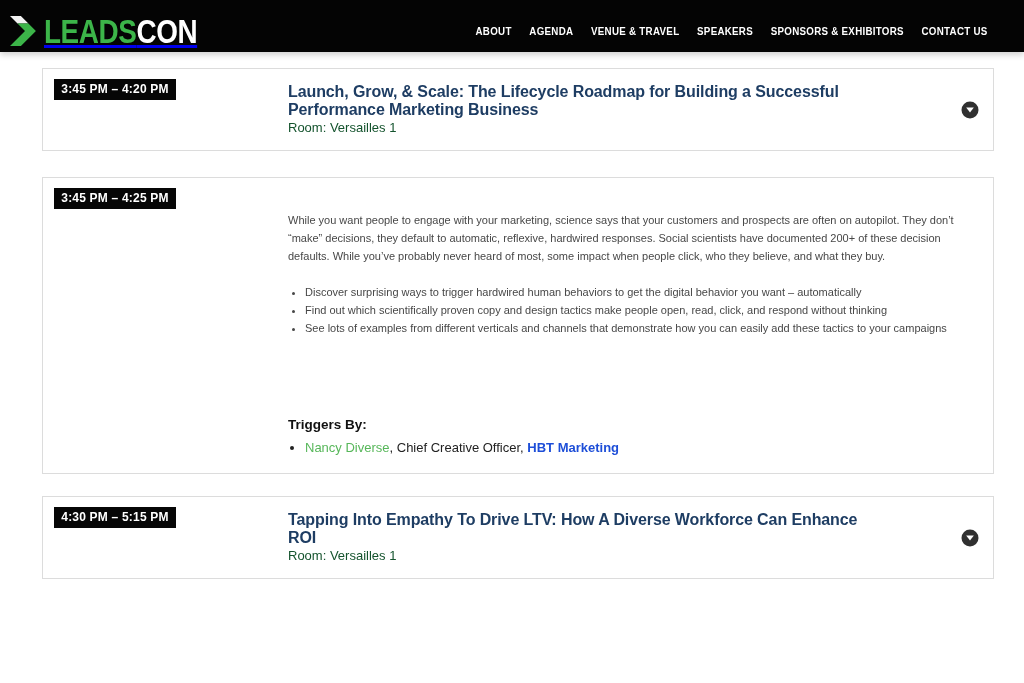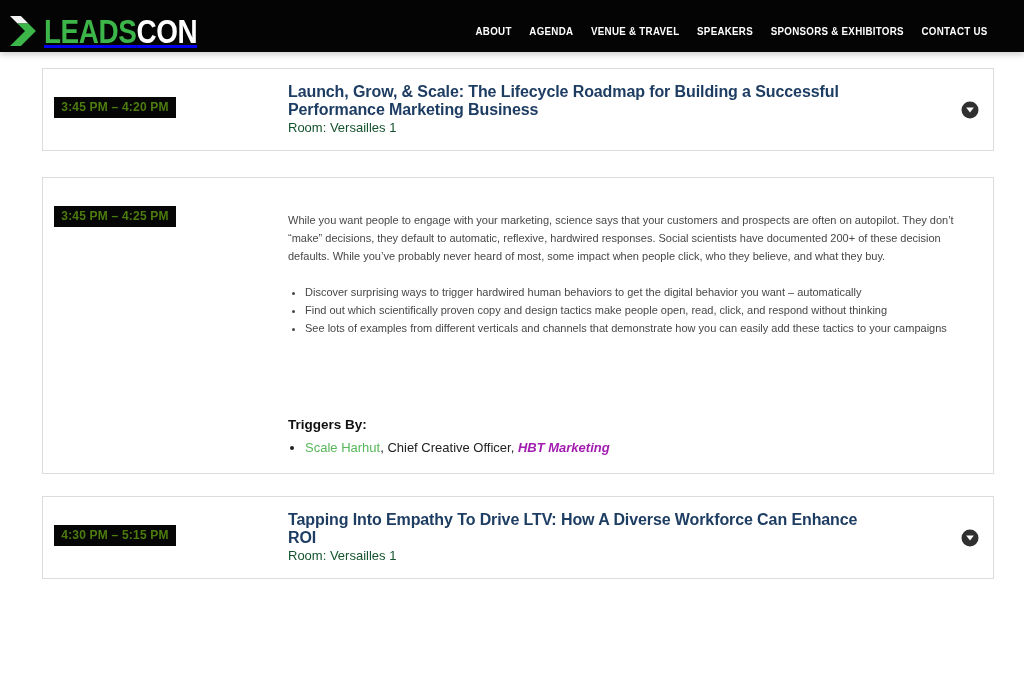--- a/index.html
+++ b/index.html
@@ -22,22 +22,22 @@
     letter-spacing: 0.3px; white-space: nowrap; }
 
   
   .agenda { padding: 16px 30px 0 42px; }
   .card {
     position: relative; background: #fff; border: 1px solid #dcdcdc;
     margin-bottom: 26px;
   }
   .card-2 { margin-bottom: 22px; }
   .time-badge {
-    position: absolute; left: 11px; top: 28px; width: 122px; height: 21px;
-    background: #060606; color: #4d7c0f; font-size: 12px; font-weight: 700;
+    position: absolute; left: 11px; top: 10px; width: 122px; height: 21px;
+    background: #060606; color: #ffffff; font-size: 12px; font-weight: 700;
     text-align: center; line-height: 21px; letter-spacing: 0.2px;
   }
   .card-content { margin-left: 245px; padding: 14px 14px 14px 0; }
   .card-head { display: flex; align-items: center; gap: 20px; }
   .head-text { flex: 1; }
   .session-title {
     max-width: 570px; font-size: 16px; font-weight: 700; color: #1e3d63;
     line-height: 18px; letter-spacing: -0.1px;
   }
   .session-room { font-size: 13px; color: #14532d; line-height: 16px; margin-top: 1px; }
@@ -48,21 +48,21 @@
 
   .session-body { padding-right: 13px; }
   .session-body p { font-size: 11px; color: #474747; line-height: 18px; margin-top: 19px; }
   .session-body p.p2 { margin-top: 21px; }
   .session-bullets { margin: 18px 0 0 17px; }
   .session-bullets li { font-size: 11px; color: #474747; line-height: 18px; }
   .presented-by { margin-top: 80px; font-size: 13.5px; font-weight: 700; color: #111; }
   .speaker-list { margin: 7px 0 2px 17px; list-style: disc; }
   .speaker-list li { font-size: 13px; color: #222; line-height: 18px; }
   .speaker-name { color: #57b75a; text-decoration: none; }
-  .speaker-company { font-weight: 700; color: #a21caf; font-style: italic; }
+  .speaker-company { font-weight: 700; color: #1d4ed8; }
 </style>
 </head>
 <body>
 
 <header class="site-header">
   <a class="logo" href="#">
     <svg width="30" height="30" viewBox="0 0 44 44">
       <polygon points="0,0 16,0 27,11 11,11" fill="#f2f2f2"></polygon>
       <polygon points="11,11 27,11 38,22 16,44 0,44 22,22" fill="#3cb549"></polygon>
     </svg>
@@ -103,21 +103,21 @@
     <div class="card-content">
       <div class="session-body">
         <p>While you want people to engage with your marketing, science says that your customers and prospects are often on autopilot. They don’t “make” decisions, they default to automatic, reflexive, hardwired responses.  Social scientists have documented 200+ of these decision defaults. While you’ve probably never heard of most, some impact when people click, who they believe, and what they buy.</p>
         <ul class="session-bullets">
           <li>Discover surprising ways to trigger hardwired human behaviors to get the digital behavior you want – automatically</li>
           <li>Find out which scientifically proven copy and design tactics make people open, read, click, and respond without thinking</li>
           <li>See lots of examples from different verticals and channels that demonstrate how you can easily add these tactics to your campaigns</li>
         </ul>
         <div class="presented-by">Triggers By:</div>
         <ul class="speaker-list">
-          <li><a href="#" class="speaker-name">Scale Harhut</a><span>, Chief Creative Officer, </span><span class="speaker-company">HBT Marketing</span></li>
+          <li><a href="#" class="speaker-name">Nancy Diverse</a><span>, Chief Creative Officer, </span><span class="speaker-company">HBT Marketing</span></li>
         </ul>
       </div>
     </div>
   </section>
 
   <section class="card">
     <div class="time-badge">4:30 PM – 5:15 PM</div>
     <div class="card-content">
       <div class="card-head">
         <div class="head-text">

